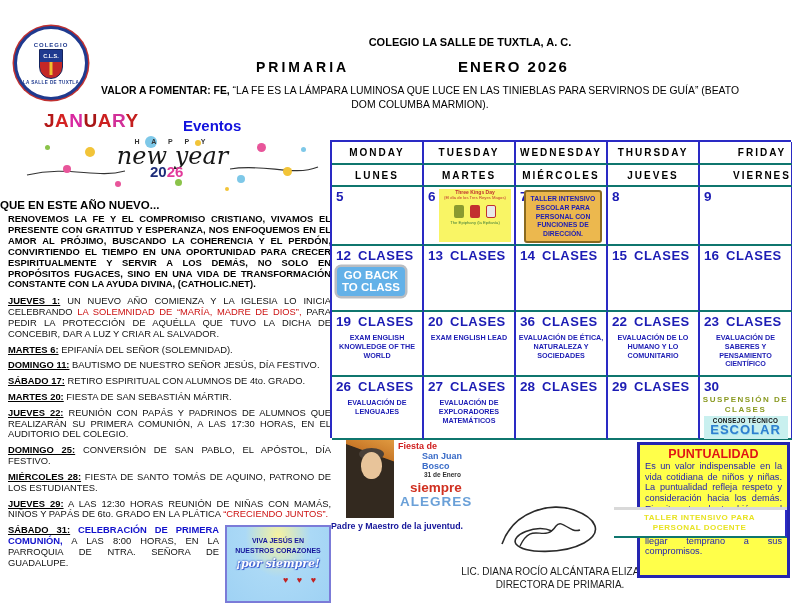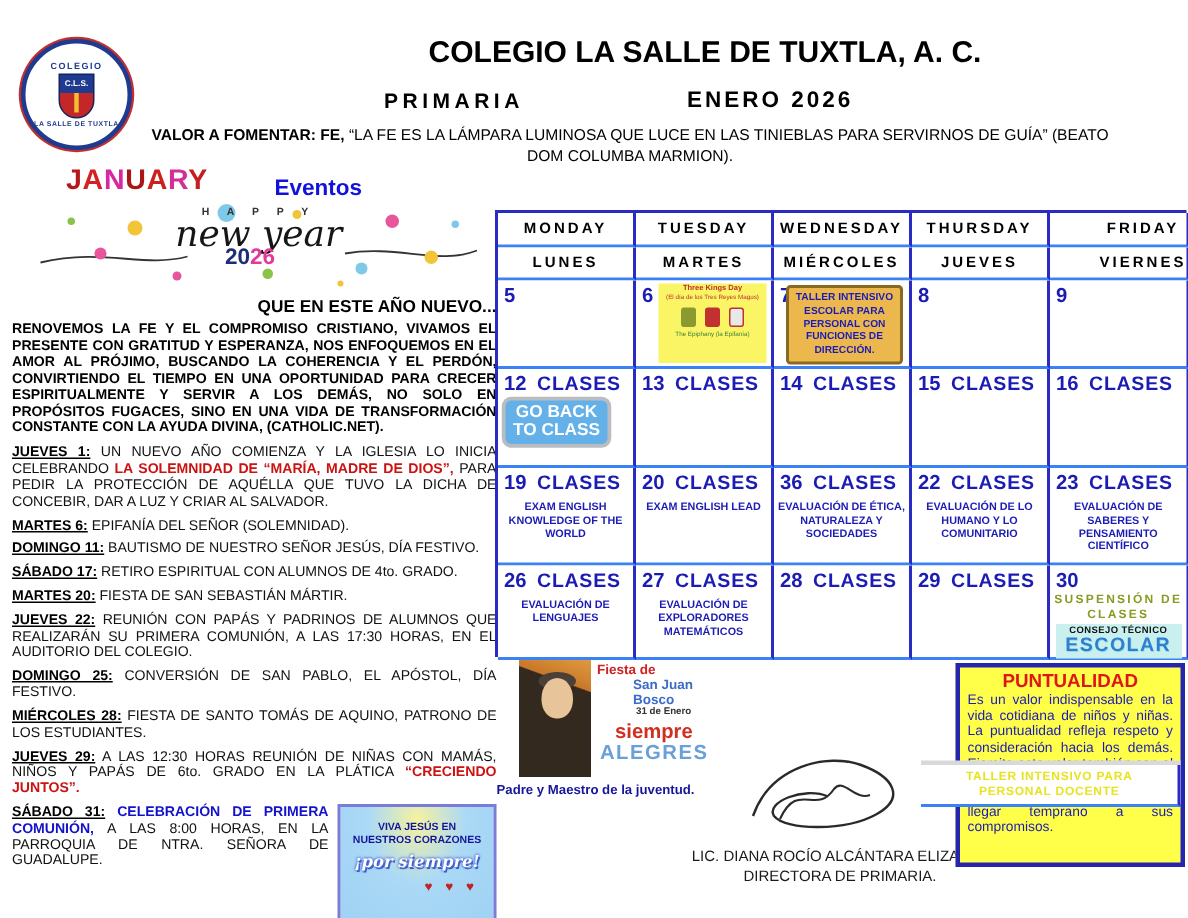--- a/index.html
+++ b/index.html
@@ -12,22 +12,22 @@
           border:3px solid #1f3a8f; box-shadow:0 0 0 1.5px #c03030; background:#fff;
           display:flex; flex-direction:column; align-items:center; justify-content:center; }
   .logo-top { font-size:6px; font-weight:bold; color:#1f3a8f; letter-spacing:1px; }
   .logo-shield { position:relative; width:24px; height:30px; margin:1px 0;
           background:linear-gradient(180deg,#1f3a8f 0 42%, #c32727 42% 100%);
           border:1px solid #14245e; border-radius:0 0 12px 12px; text-align:center; }
   .logo-cls { font-size:5.5px; color:#fff; font-weight:bold; display:block; margin-top:3px; }
   .logo-stripe { position:absolute; left:50%; top:46%; transform:translateX(-50%); width:3px; height:13px; background:#f0c030; }
   .logo-bottom { font-size:4.6px; font-weight:bold; color:#1f3a8f; letter-spacing:0.4px; }
 
-  .school-title { position:absolute; left:240px; top:24px; width:460px; text-align:center;
-          font-size:20px; font-weight:bold; color:#000; }
+  .school-title { position:absolute; left:240px; top:36px; width:460px; text-align:center;
+          font-size:11px; font-weight:bold; color:#000; }
   .primaria { position:absolute; left:256px; top:59px; font-size:14px; font-weight:bold; letter-spacing:3px; }
   .enero { position:absolute; left:458px; top:58px; font-size:15px; font-weight:bold; letter-spacing:2px; }
   .valor { position:absolute; left:90px; top:84px; width:660px; text-align:center; font-size:10.4px; line-height:1.3; color:#000; }
   .valor-bold { font-weight:bold; }
 
   
   .january { position:absolute; left:44px; top:110px; font-size:19px; font-weight:bold; letter-spacing:0.5px; }
   .january span:nth-child(1){color:#b41818;} .january span:nth-child(2){color:#d42222;}
   .january span:nth-child(3){color:#d828a0;} .january span:nth-child(4){color:#a81616;}
   .january span:nth-child(5){color:#cc2020;} .january span:nth-child(6){color:#d23098;}
@@ -35,42 +35,42 @@
   .eventos { position:absolute; left:183px; top:117px; font-size:15px; font-weight:bold; color:#1212dd; }
 
   .newyear { position:absolute; left:25px; top:131px; width:295px; height:66px; text-align:center; }
   .ny-squiggle { position:absolute; left:0; top:22px; }
   .ny-happy { position:relative; padding-top:7px; font-size:7px; font-weight:bold; letter-spacing:5px; color:#333; }
   .ny-script { position:relative; font-family:"DejaVu Serif", serif; font-style:italic; font-size:24px; line-height:0.95; color:#161616; }
   .ny-year { position:relative; font-size:15px; font-weight:bold; margin-left:125px; margin-top:-5px; text-align:left; }
   .ny-20 { color:#1d2d7a; } .ny-26 { color:#e23a9a; }
   .dot { position:absolute; border-radius:50%; }
 
-  .intro-title { position:absolute; left:13px; top:199px; width:318px; text-align:right; font-weight:bold; font-size:11.5px; }
+  .intro-title { position:absolute; left:0; top:199px; width:318px; text-align:left; font-weight:bold; font-size:11.5px; }
   .leftcol { position:absolute; left:8px; top:214px; width:323px; }
   .intro { font-weight:bold; font-size:9.4px; text-align:justify; line-height:1.16; margin-bottom:6px; color:#000; }
   .ev { font-size:9.4px; text-align:justify; line-height:1.15; margin-bottom:5px; color:#111; }
   .lbl { font-weight:bold; text-decoration:underline; color:#000; }
-  .hl-red { color:#cc1111; font-weight:bold; }
+  .hl-red { color:#cc1111; font-weight:normal; }
   .hl-blue { color:#1212cc; font-weight:bold; }
 
   .viva { float:right; width:106px; height:78px; margin:0 0 2px 6px; border:2px solid #7b7bd8;
           background:radial-gradient(ellipse at 50% 12%, #f6f2a0 0%, #abd9f6 45%, #9fd2f4 100%);
           text-align:center; padding-top:9px; }
   .viva-l1 { font-size:7px; font-weight:bold; color:#15159a; line-height:1.35; }
   .viva-l3 { font-family:"DejaVu Serif", serif; font-style:italic; font-weight:bold; font-size:11px; color:#fff;
              text-shadow:0 0 2px #4060d0, 0 0 2px #4060d0, 1px 1px 0 #4060d0; margin-top:2px; }
   .viva-hearts { margin-top:5px; text-align:right; padding-right:10px; color:#c22222; font-size:9px; letter-spacing:3px; }
 
   
   .cal { position:absolute; left:330px; top:140px; width:461px; height:298px; display:grid;
          grid-template-columns:92px 92px 92px 92px 93px;
          grid-template-rows:23px 22px 59px 66px 65px 63px;
          border-left:2px solid #2a2ac4; border-top:2px solid #2a2ac4; }
-  .cal > div { border-right:2px solid #2a2ac4; border-bottom:2px solid #3b82f6; position:relative; background:#fff; }
+  .cal > div { border-right:2px solid #2a2ac4; border-bottom:2px solid #0f766e; position:relative; background:#fff; }
   .hc { display:flex; align-items:center; justify-content:center; font-weight:bold; font-size:10px; letter-spacing:2px; color:#000; }
   .bg-lav{background:#ccc6e6;} .bg-grn{background:#72c83c;} .bg-yel{background:#ffff2e;} .bg-mag{background:#df3fc8;padding-left:33px;}
   .dhead { display:flex; align-items:baseline; gap:7px; padding:2px 4px 0 4px; }
   .dnum { font-size:13.5px; font-weight:bold; color:#1c1cb4; }
   .dtag { font-size:13px; font-weight:bold; color:#1c1cb4; letter-spacing:0.5px; }
   .dnote { text-align:center; font-size:7.2px; font-weight:bold; color:#1c1cb4; line-height:1.22; margin-top:5px; padding:0 1px; }
   .goback { width:68px; margin:4px 0 0 5px; background:#63b1e8; border-radius:4px; box-shadow:0 0 0 2.5px #b9bdc2;
             color:#fff; font-weight:bold; font-size:11.5px; line-height:1.05; text-align:center; padding:2px 0 3px; }
   .kings { position:absolute; right:3px; top:2px; width:72px; height:53px; background:#f9f565; text-align:center; padding-top:1px; }
   .kings-t { font-size:5px; color:#c03030; font-weight:bold; line-height:1.15; }

